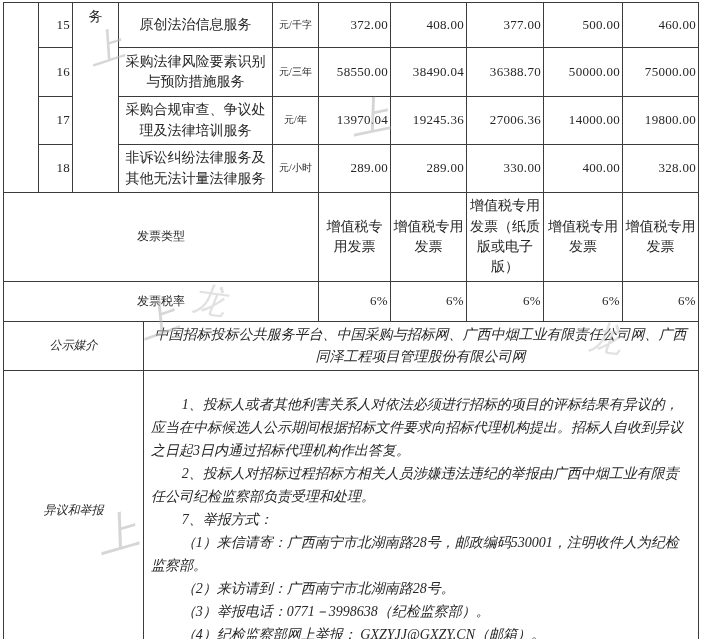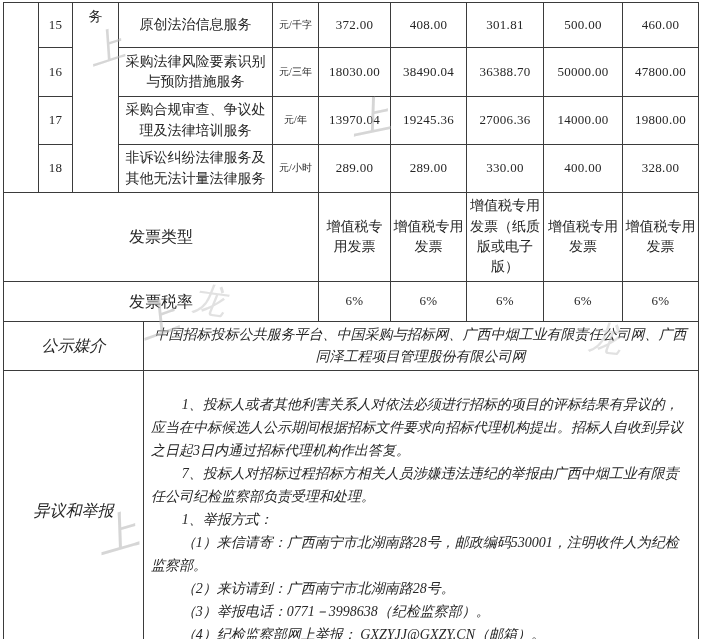--- a/index.html
+++ b/index.html
@@ -46,25 +46,26 @@
 
   td.cat-cell {
     vertical-align: top;
     padding-top: 4px;
     font-size: 14px;
   }
   td.num-cell, td.price-cell, td.tax-cell {
     font-size: 13px;
     font-family: "Liberation Serif", "DejaVu Serif", serif;
     letter-spacing: 0.3px;
+    text-align: right;
   }
   td.service-cell { font-size: 14px; text-align: center; }
   td.unit-cell { font-size: 10px; }
   td.invoice-cell { font-size: 14px; padding: 0 2px; margin-left: 36px; }
-  td.span-label { font-size: 16px; }
+  td.span-label { font-size: 12px; }
 
   td.media-content {
     text-align: center;
     padding: 2px 8px 2px 7px;
     line-height: 22px;
     vertical-align: middle;
   }
   td.objection-content {
     text-align: left;
     vertical-align: top;
@@ -115,33 +116,33 @@
     </colgroup>
     <tbody>
       <tr class="r15">
         <td rowspan="4"></td>
         <td class="num-cell">15</td>
         <td rowspan="4" class="cat-cell">务</td>
         <td class="service-cell">原创法治信息服务</td>
         <td class="unit-cell">元/千字</td>
         <td class="price-cell">372.00</td>
         <td class="price-cell">408.00</td>
-        <td class="price-cell">301.81</td>
+        <td class="price-cell">377.00</td>
         <td class="price-cell">500.00</td>
         <td class="price-cell">460.00</td>
       </tr>
       <tr class="r16">
         <td class="num-cell">16</td>
         <td class="service-cell">采购法律风险要素识别与预防措施服务</td>
         <td class="unit-cell">元/三年</td>
-        <td class="price-cell">18030.00</td>
+        <td class="price-cell">58550.00</td>
         <td class="price-cell">38490.04</td>
         <td class="price-cell">36388.70</td>
         <td class="price-cell">50000.00</td>
-        <td class="price-cell">47800.00</td>
+        <td class="price-cell">75000.00</td>
       </tr>
       <tr class="r17">
         <td class="num-cell">17</td>
         <td class="service-cell">采购合规审查、争议处理及法律培训服务</td>
         <td class="unit-cell">元/年</td>
         <td class="price-cell">13970.04</td>
         <td class="price-cell">19245.36</td>
         <td class="price-cell">27006.36</td>
         <td class="price-cell">14000.00</td>
         <td class="price-cell">19800.00</td>
@@ -182,22 +183,22 @@
     </colgroup>
     <tbody>
       <tr class="r-media">
         <td class="span-label">公示媒介</td>
         <td class="media-content">中国招标投标公共服务平台、中国采购与招标网、广西中烟工业有限责任公司网、广西同泽工程项目管理股份有限公司网</td>
       </tr>
       <tr class="r-objection">
         <td class="span-label">异议和举报</td>
         <td class="objection-content">
           <p>1、投标人或者其他利害关系人对依法必须进行招标的项目的评标结果有异议的，应当在中标候选人公示期间根据招标文件要求向招标代理机构提出。招标人自收到异议之日起3日内通过招标代理机构作出答复。</p>
-          <p>7、投标人对招标过程招标方相关人员涉嫌违法违纪的举报由广西中烟工业有限责任公司纪检监察部负责受理和处理。</p>
-          <p>1、举报方式：</p>
+          <p>2、投标人对招标过程招标方相关人员涉嫌违法违纪的举报由广西中烟工业有限责任公司纪检监察部负责受理和处理。</p>
+          <p>7、举报方式：</p>
           <p>（1）来信请寄：广西南宁市北湖南路28号，邮政编码530001，注明收件人为纪检监察部。</p>
           <p>（2）来访请到：广西南宁市北湖南路28号。</p>
           <p>（3）举报电话：0771－3998638（纪检监察部）。</p>
           <p>（4）纪检监察部网上举报： GXZYJJ@GXZY.CN（邮箱）。</p>
         </td>
       </tr>
     </tbody>
   </table>
 
 </div>

